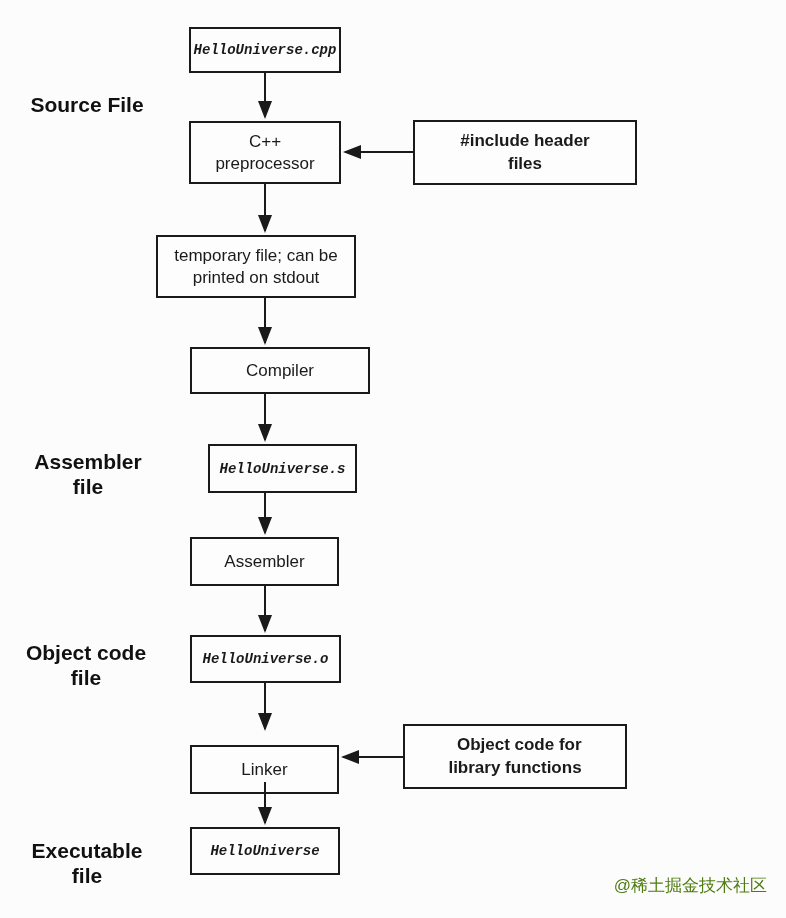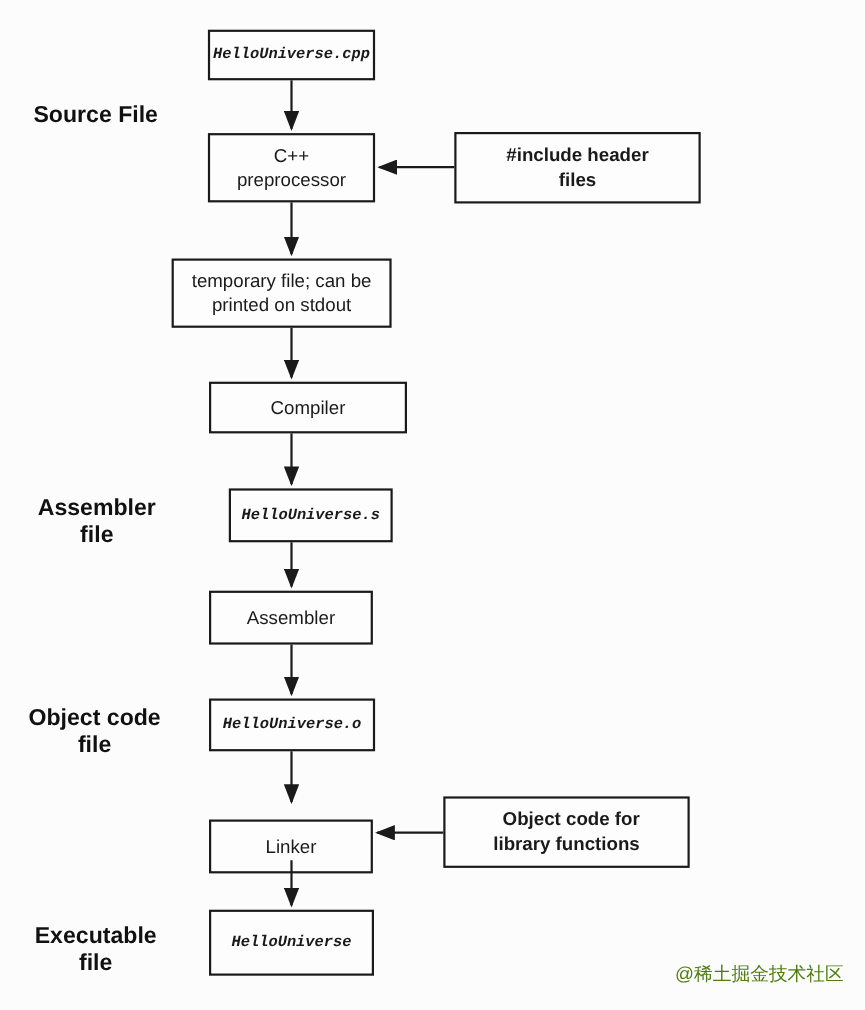--- a/index.html
+++ b/index.html
@@ -50,21 +50,21 @@
   }
   
   .n1 { left:189px; top:27px;  width:152px; height:46px; }
   .n2 { left:189px; top:121px; width:152px; height:63px; }
   .n3 { left:156px; top:235px; width:200px; height:63px; }
   .n4 { left:190px; top:347px; width:180px; height:47px; }
   .n5 { left:190px; top:444px; width:149px; height:49px;margin-left:18px; }
   .n6 { left:190px; top:537px; width:149px; height:49px; }
   .n7 { left:190px; top:635px; width:151px; height:48px; }
   .n8 { left:190px; top:733px; width:149px; height:49px;margin-top:12px; }
-  .n9 { left:190px; top:827px; width:150px; height:60px; }
+  .n9 { left:190px; top:827px; width:150px; height:48px; }
   
   .sideA { left:413px; top:120px; width:224px; height:65px; }
   .sideB { left:403px; top:724px; width:224px; height:65px;text-align:right; }
   
   .lab1 { left:17px; top:92px;  width:140px; }
   .lab2 { left:18px; top:449px; width:140px; }
   .lab3 { left:16px; top:640px; width:140px; }
   .lab4 { left:17px; top:838px; width:140px; }
   .overlay {
     position: absolute;

